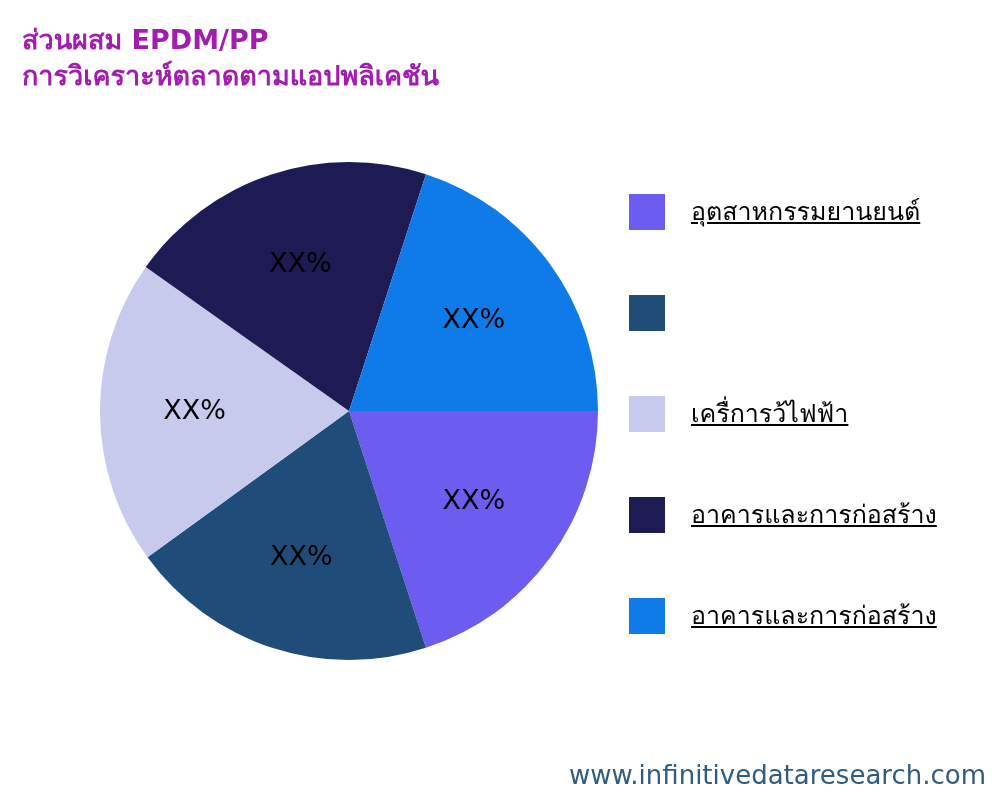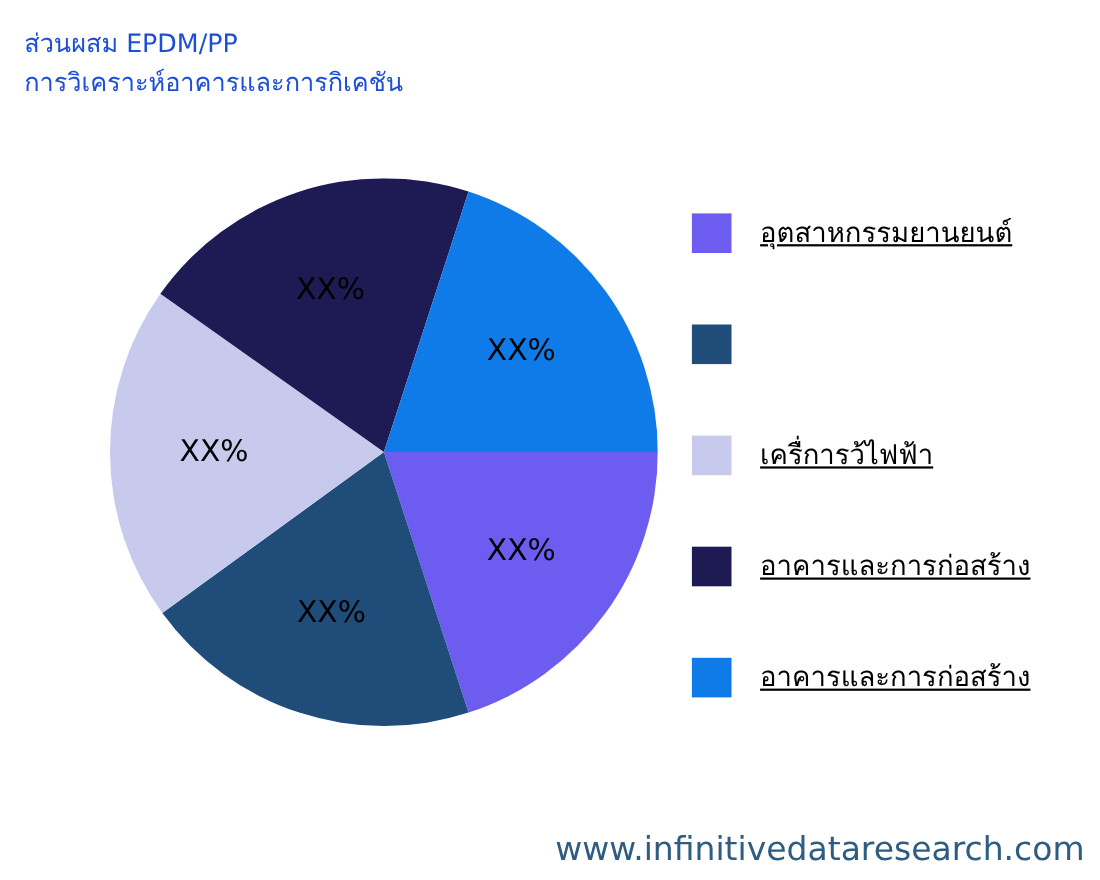--- a/index.html
+++ b/index.html
@@ -21,25 +21,25 @@
   }
 
   
   .title-block {
     position: absolute;
     left: 22px;
     top: 22px;
     width: 640px;
   }
   .title-line {
-    font-size: 23px;
+    font-size: 27px;
     line-height: 36px;
-    color: #1d4ed8;
+    color: #a21caf;
     white-space: nowrap;
-    font-weight: 400;
+    font-weight: 700;
   }
 
   
   .pie-area {
     position: absolute;
     left: 100px;
     top: 162px;
     width: 498px;
     height: 498px;
   }
@@ -80,33 +80,33 @@
     line-height: 30px;
     color: #000000;
     white-space: nowrap;
   }
 
   
   .footer {
     position: absolute;
     right: 14px;
     bottom: 10px;
-    font-size: 30px;
+    font-size: 26px;
     color: #2f5c81;
     letter-spacing: 0px;
   }
 </style>
 </head>
 <body>
 
 <div id="chart-root">
 
   <div class="title-block">
     <div class="title-line">ส่วนผสม EPDM/PP</div>
-    <div class="title-line">การวิเคราะห์อาคารและการกิเคชัน</div>
+    <div class="title-line">การวิเคราะห์ตลาดตามแอปพลิเคชัน</div>
   </div>
 
   <div class="pie-area">
     <svg class="pie-svg" viewBox="0 0 498 498">
       <g id="pie-slices">
           <path d="M 249 249 L 498.00 249.00 A 249 249 0 0 1 325.95 485.81 Z" fill="#6c5cf0"></path>
           <path d="M 249 249 L 325.95 485.81 A 249 249 0 0 1 47.55 395.36 Z" fill="#1f4c78"></path>
           <path d="M 249 249 L 47.55 395.36 A 249 249 0 0 1 45.78 105.11 Z" fill="#c7caec"></path>
           <path d="M 249 249 L 45.78 105.11 A 249 249 0 0 1 325.95 12.19 Z" fill="#1e1a54"></path>
           <path d="M 249 249 L 325.95 12.19 A 249 249 0 0 1 498.00 249.00 Z" fill="#0e7be8"></path>

